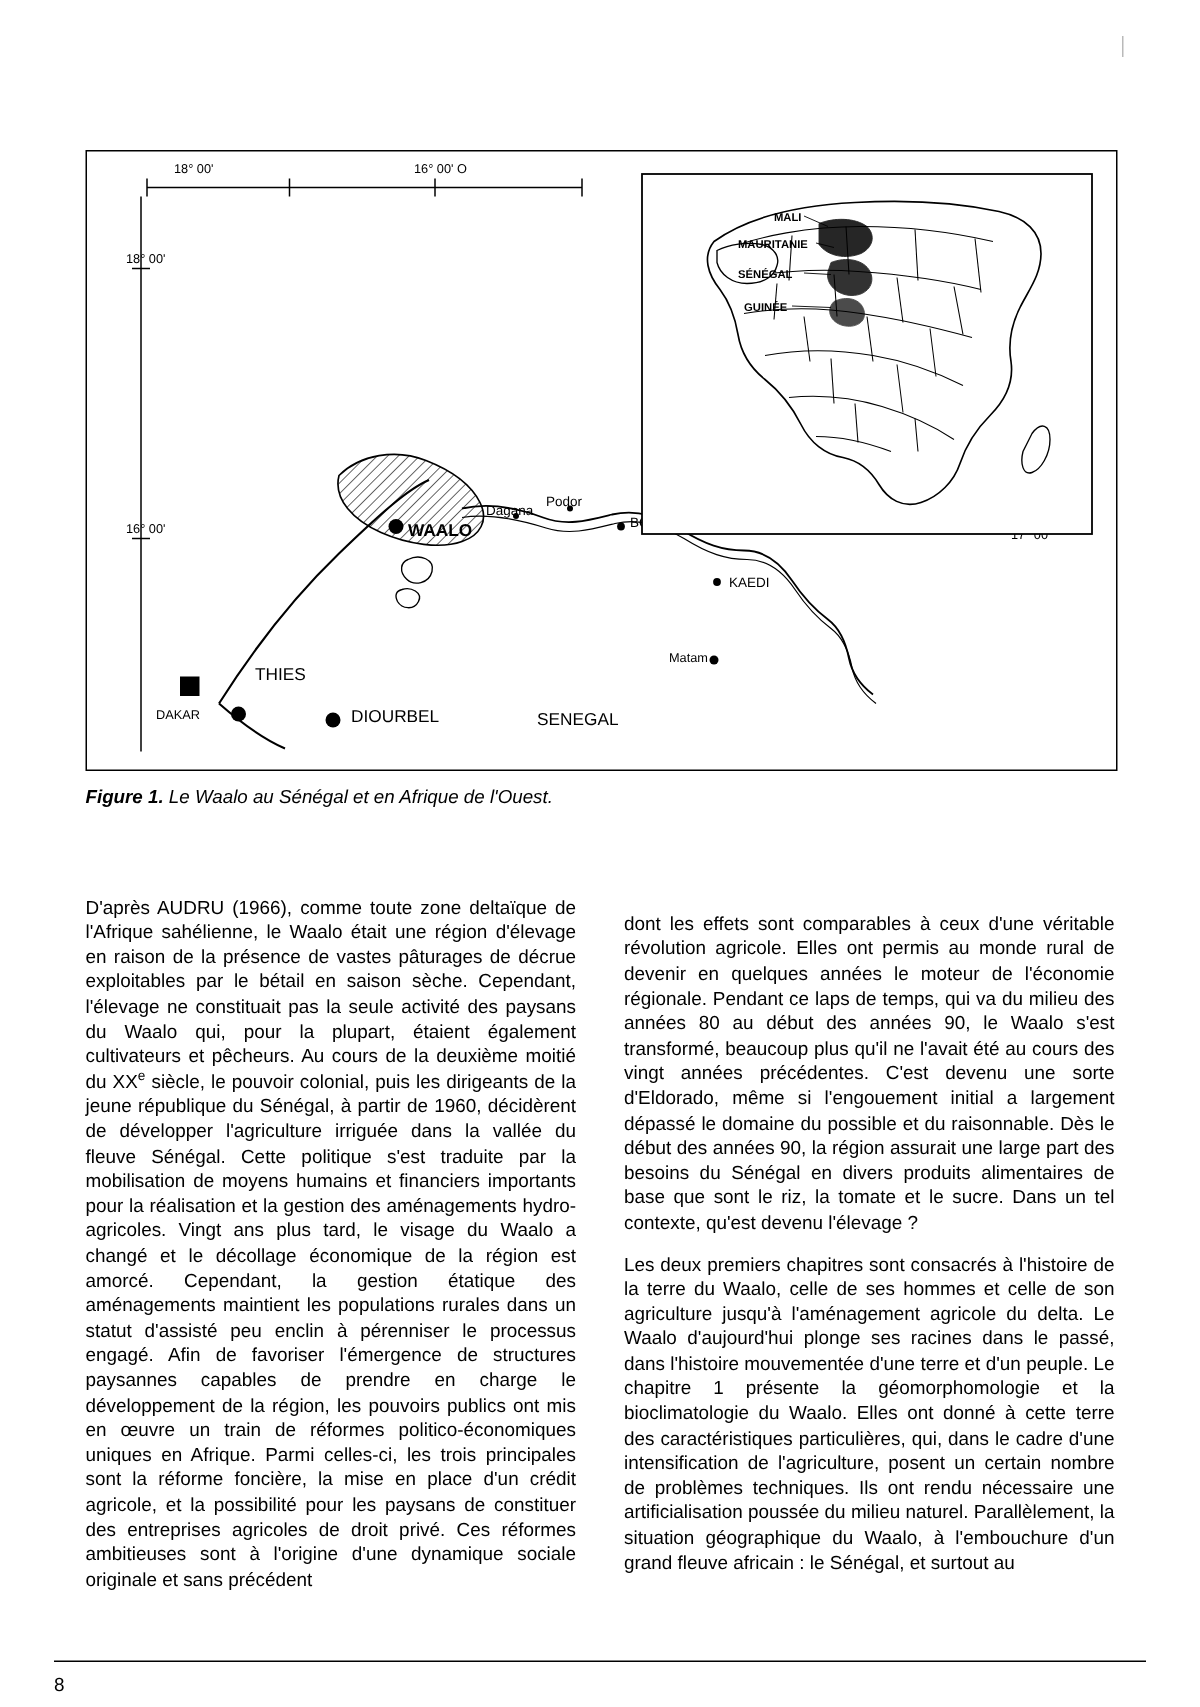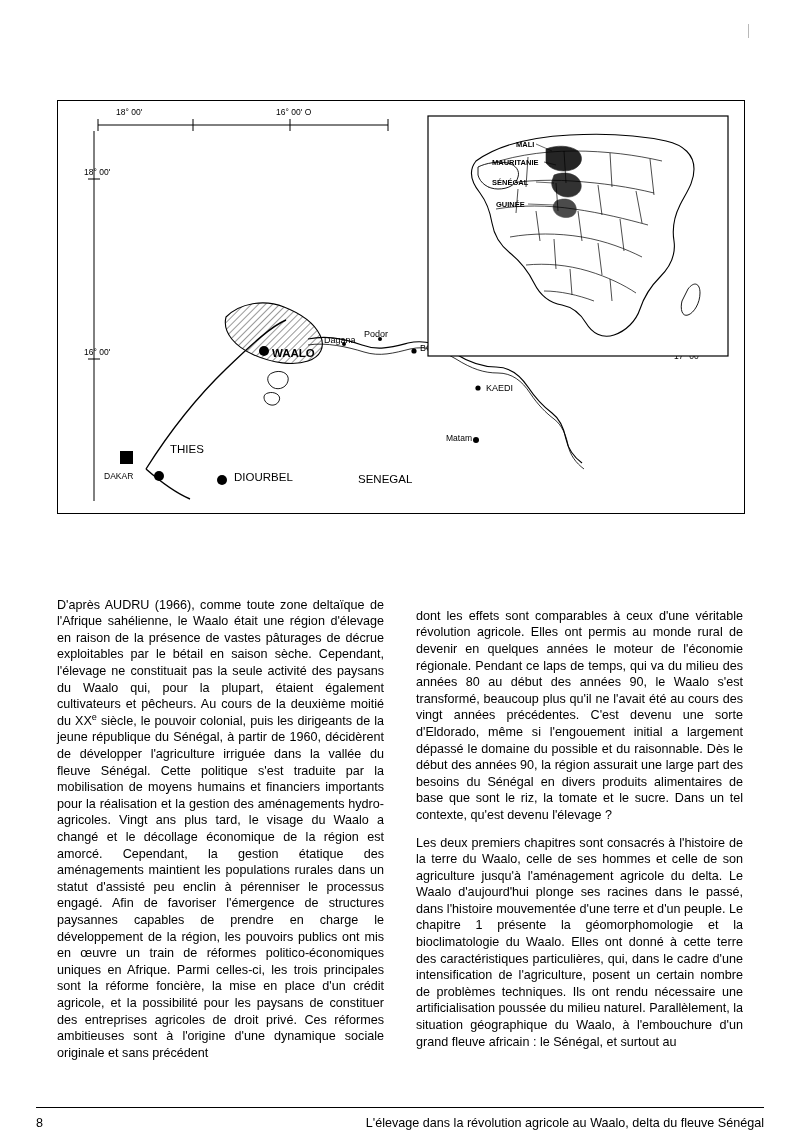--- a/index.html
+++ b/index.html
@@ -247,30 +247,32 @@
         <g stroke="#000" stroke-width="0.6" fill="none">
           <line x1="478" y1="43" x2="494" y2="50"></line>
           <line x1="486" y1="61" x2="498" y2="64"></line>
           <line x1="478" y1="81" x2="496" y2="82"></line>
           <line x1="470" y1="103" x2="496" y2="104"></line>
         </g>
       </g>
     </svg>
   </div>
 
+  <div class="fig-caption">
+    <span class="fig-num">Figure 1.</span><span> Le Waalo au Sénégal et en Afrique de l'Ouest.</span>
+  </div>
 
   <div class="columns">
     <div class="col">
       <p>D'après AUDRU (1966), comme toute zone deltaïque de l'Afrique sahélienne, le Waalo était une région d'élevage en raison de la présence de vastes pâturages de décrue exploitables par le bétail en saison sèche. Cependant, l'élevage ne constituait pas la seule activité des paysans du Waalo qui, pour la plupart, étaient également cultivateurs et pêcheurs. Au cours de la deuxième moitié du XX<sup>e</sup> siècle, le pouvoir colonial, puis les dirigeants de la jeune république du Sénégal, à partir de 1960, décidèrent de développer l'agriculture irriguée dans la vallée du fleuve Sénégal. Cette politique s'est traduite par la mobilisation de moyens humains et financiers importants pour la réalisation et la gestion des aménagements hydro-agricoles. Vingt ans plus tard, le visage du Waalo a changé et le décollage économique de la région est amorcé. Cependant, la gestion étatique des aménagements maintient les populations rurales dans un statut d'assisté peu enclin à pérenniser le processus engagé. Afin de favoriser l'émergence de structures paysannes capables de prendre en charge le développement de la région, les pouvoirs publics ont mis en œuvre un train de réformes politico-économiques uniques en Afrique. Parmi celles-ci, les trois principales sont la réforme foncière, la mise en place d'un crédit agricole, et la possibilité pour les paysans de constituer des entreprises agricoles de droit privé. Ces réformes ambitieuses sont à l'origine d'une dynamique sociale originale et sans précédent</p>
     </div>
     <div class="col">
       <p>dont les effets sont comparables à ceux d'une véritable révolution agricole. Elles ont permis au monde rural de devenir en quelques années le moteur de l'économie régionale. Pendant ce laps de temps, qui va du milieu des années 80 au début des années 90, le Waalo s'est transformé, beaucoup plus qu'il ne l'avait été au cours des vingt années précédentes. C'est devenu une sorte d'Eldorado, même si l'engouement initial a largement dépassé le domaine du possible et du raisonnable. Dès le début des années 90, la région assurait une large part des besoins du Sénégal en divers produits alimentaires de base que sont le riz, la tomate et le sucre. Dans un tel contexte, qu'est devenu l'élevage ?</p>
       <p>Les deux premiers chapitres sont consacrés à l'histoire de la terre du Waalo, celle de ses hommes et celle de son agriculture jusqu'à l'aménagement agricole du delta. Le Waalo d'aujourd'hui plonge ses racines dans le passé, dans l'histoire mouvementée d'une terre et d'un peuple. Le chapitre 1 présente la géomorphomologie et la bioclimatologie du Waalo. Elles ont donné à cette terre des caractéristiques particulières, qui, dans le cadre d'une intensification de l'agriculture, posent un certain nombre de problèmes techniques. Ils ont rendu nécessaire une artificialisation poussée du milieu naturel. Parallèlement, la situation géographique du Waalo, à l'embouchure d'un grand fleuve africain : le Sénégal, et surtout au</p>
     </div>
   </div>
 
   <div class="footer-rule"></div>
   <div class="footer">
     <div class="page-num">8</div>
-    <div class="running-title">L'élevage dans la révolution agricole au Waalo, delta du fleuve Sénégal</div>
   </div>
 
 </div>
 
 </body></html>

